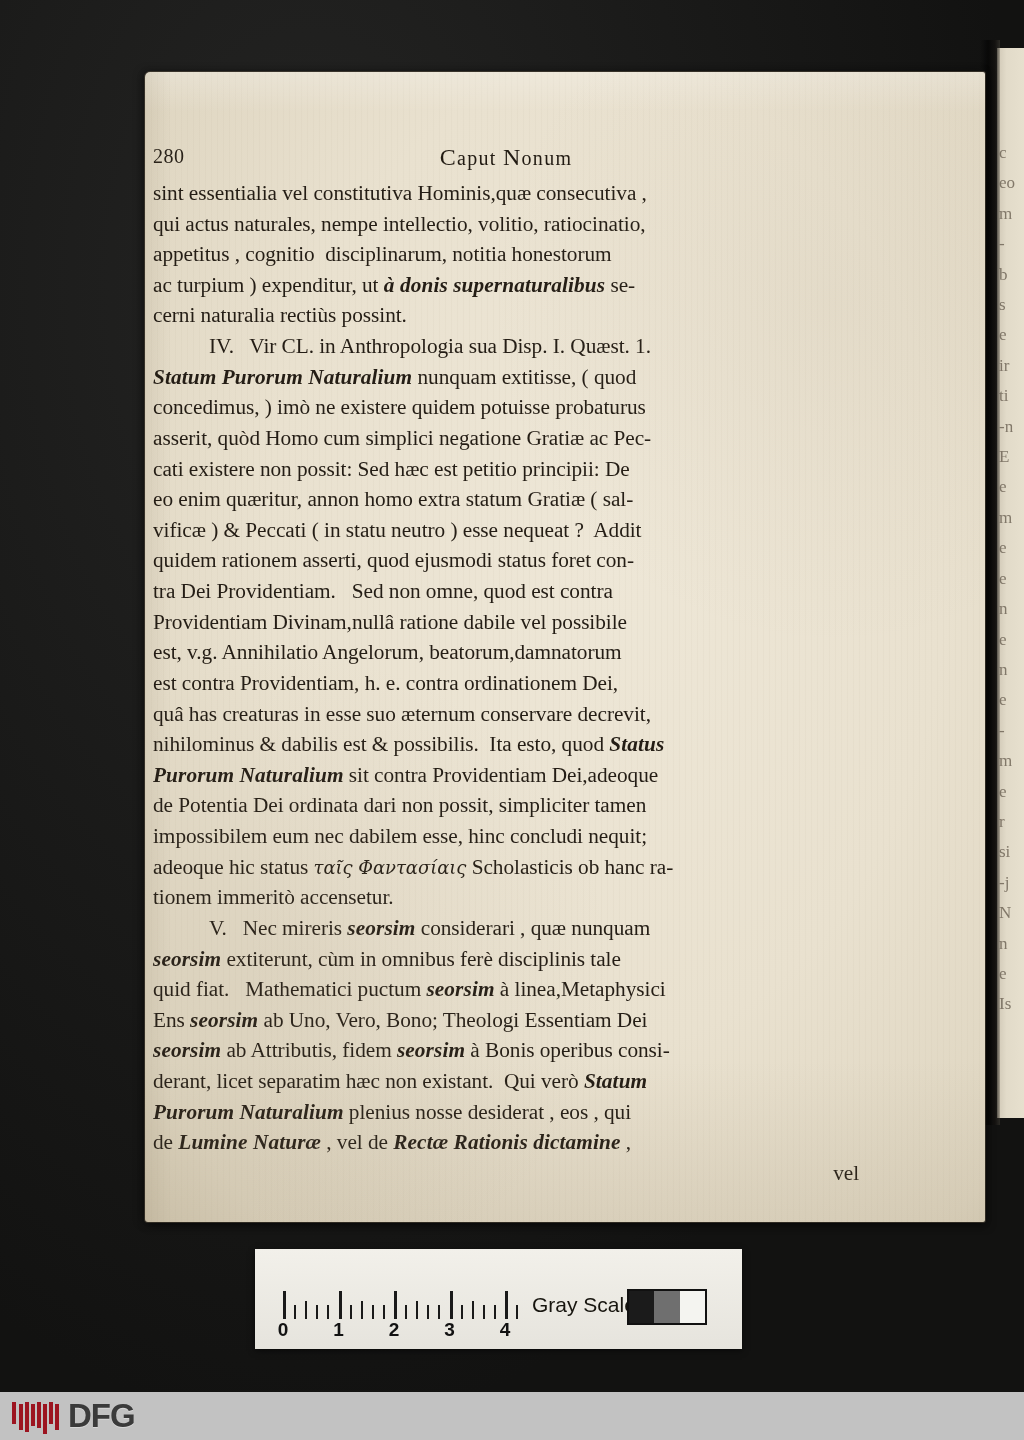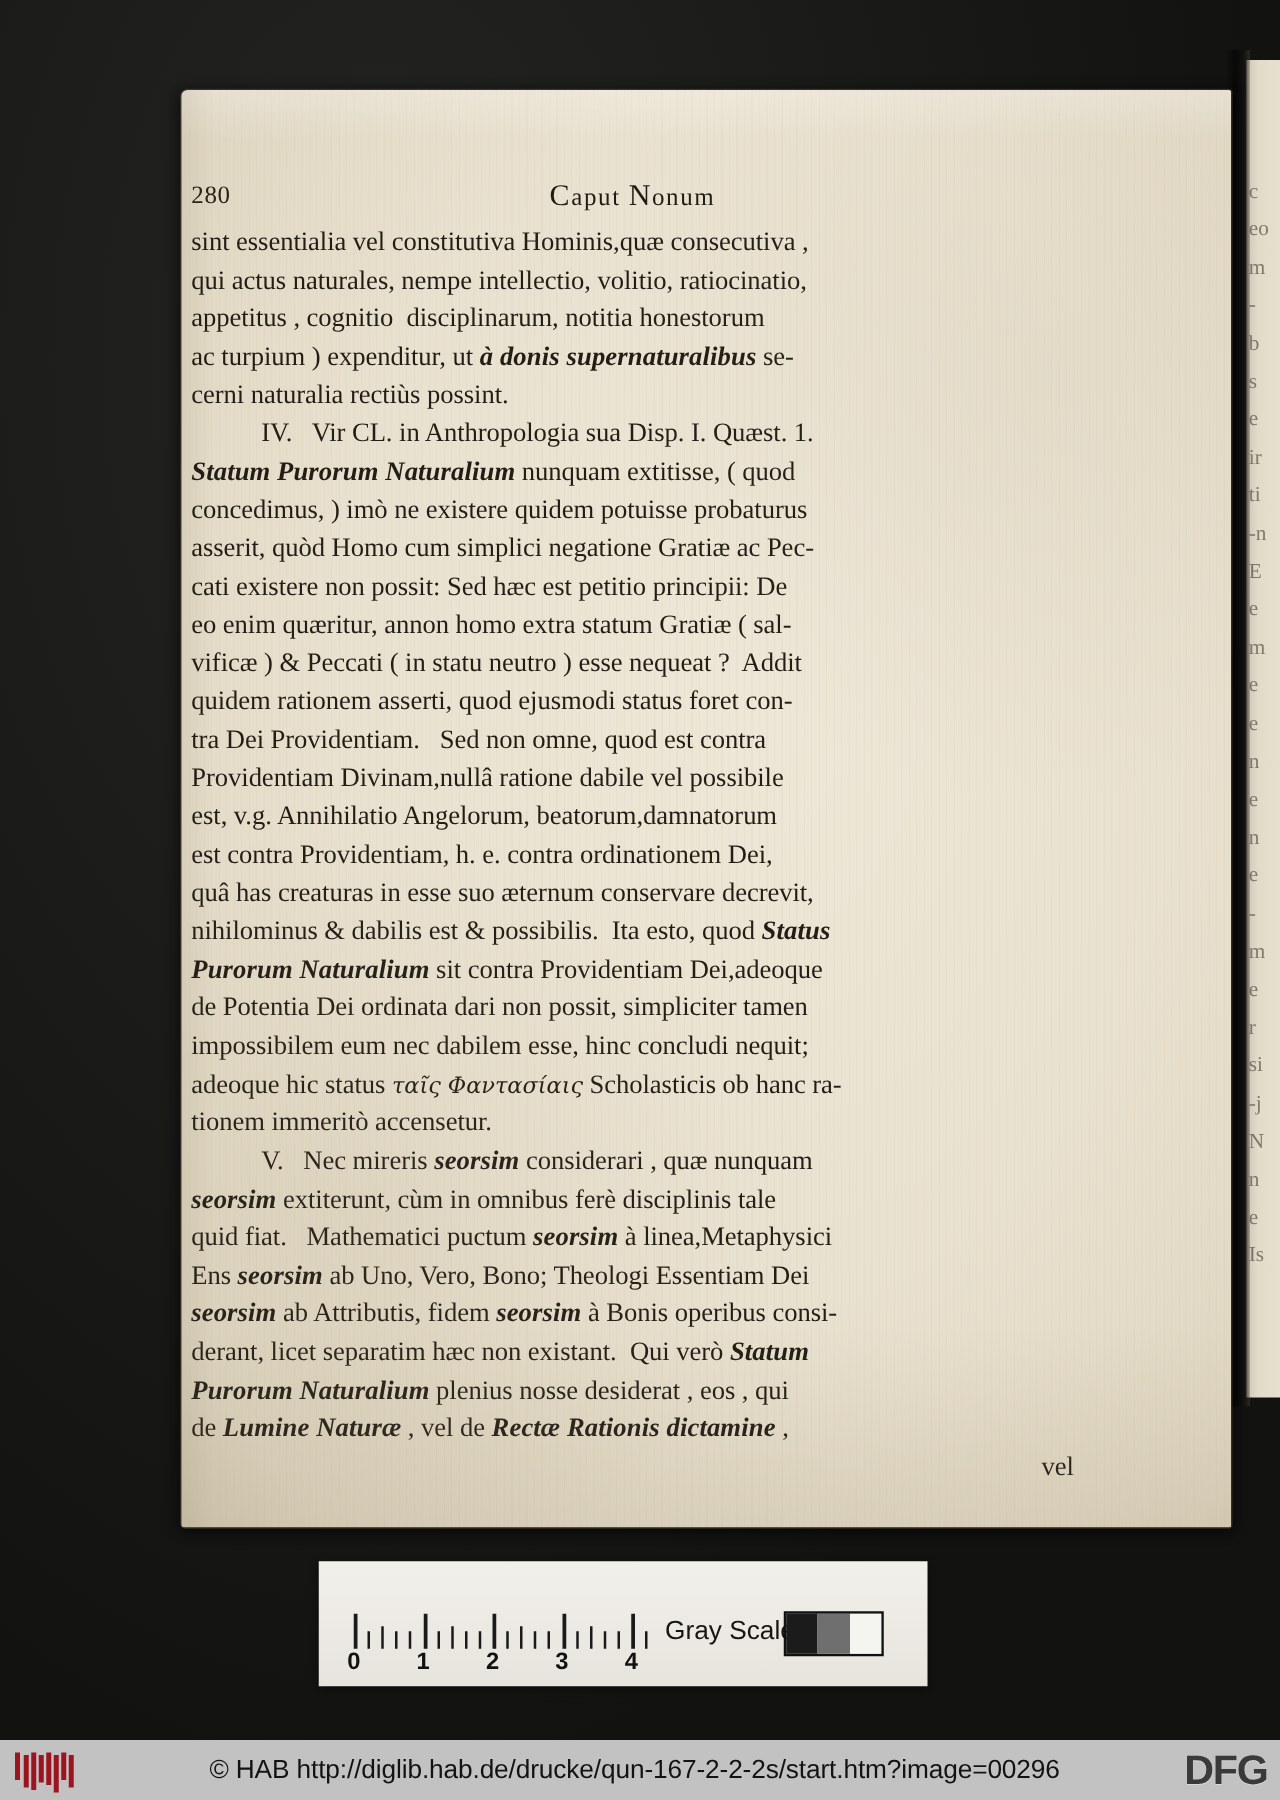--- a/index.html
+++ b/index.html
@@ -370,17 +370,16 @@
     <div class="hab-mark" id="hab-mark">
         <span style="left: 0px; background: rgb(156, 20, 32); height: 22px; top: 3px;"></span>
         <span style="left: 7px; background: rgb(156, 20, 32); height: 26px; top: 5px;"></span>
         <span style="left: 13px; background: rgb(156, 20, 32); height: 30px; top: 3px;"></span>
         <span style="left: 19px; background: rgb(156, 20, 32); height: 22px; top: 5px;"></span>
         <span style="left: 25px; background: rgb(156, 20, 32); height: 26px; top: 3px;"></span>
         <span style="left: 31px; background: rgb(156, 20, 32); height: 30px; top: 5px;"></span>
         <span style="left: 37px; background: rgb(156, 20, 32); height: 22px; top: 3px;"></span>
         <span style="left: 43px; background: rgb(156, 20, 32); height: 26px; top: 5px;"></span>
       </div>
-    <div class="footer-text">© HAB http://diglib.hab.de/drucke/qun-167-2-2-2s/start.htm?image=00296</div>
     <div class="dfg-logo">DFG</div>
   </div>
 
 </div>
 
 </body></html>

